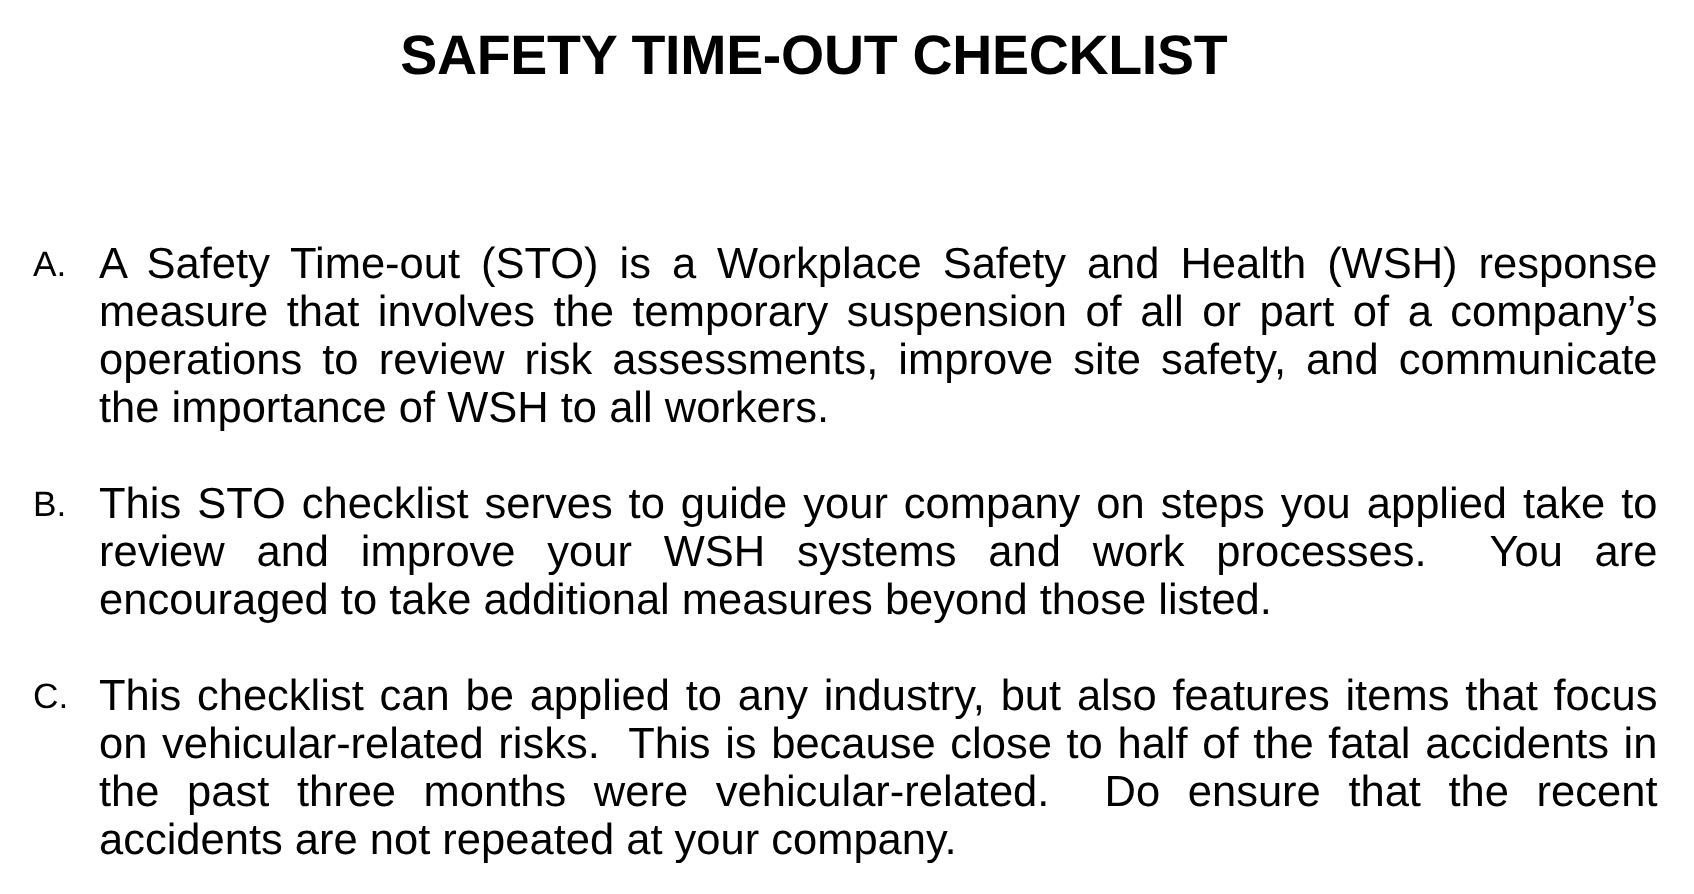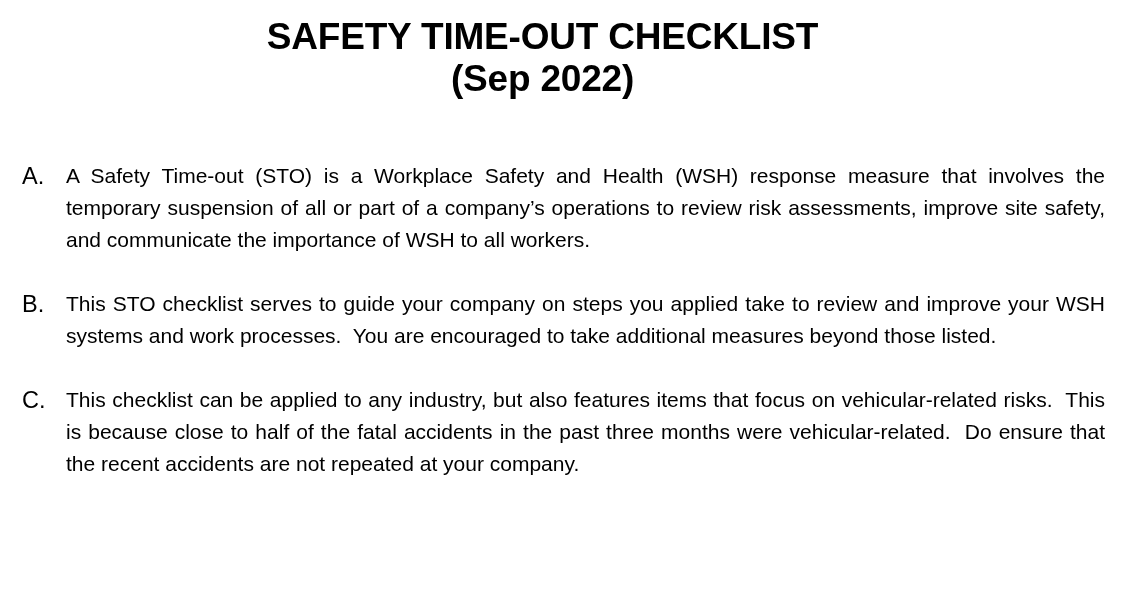--- a/index.html
+++ b/index.html
@@ -62,37 +62,36 @@
   .item-marker {
     position: absolute;
     left: 0;
     top: 0;
     font-size: 23.5px;
     line-height: 32px;
     white-space: nowrap;
   }
 
   .item-text {
-    font-size: 21px;
+    font-size: 29px;
     line-height: 32px;
     text-align: justify;
     text-justify: inter-word;
     hyphens: none;
     white-space: pre-wrap;
   }
   
 </style>
 </head>
 <body>
 
 <div class="page">
 
   <div class="doc-title">
     <span class="title-line">SAFETY TIME-OUT CHECKLIST</span>
-    <span class="title-line">(Sep 2022)</span>
   </div>
 
   <div class="body-list">
 
     <div class="list-item">
       <span class="item-marker">A.</span>
       <div class="item-text">A Safety Time-out (STO) is a Workplace Safety and Health (WSH) response measure that involves the temporary suspension of all or part of a company’s operations to review risk assessments, improve site safety, and communicate the importance of WSH to all workers.</div>
     </div>
 
     <div class="list-item">

